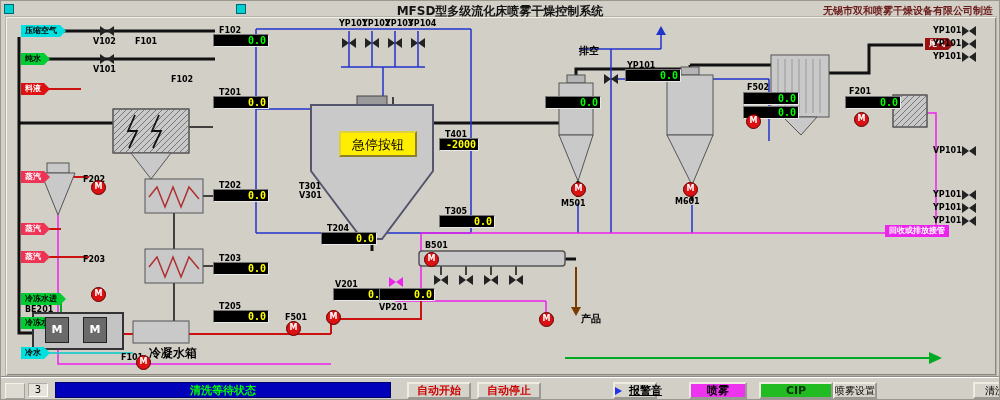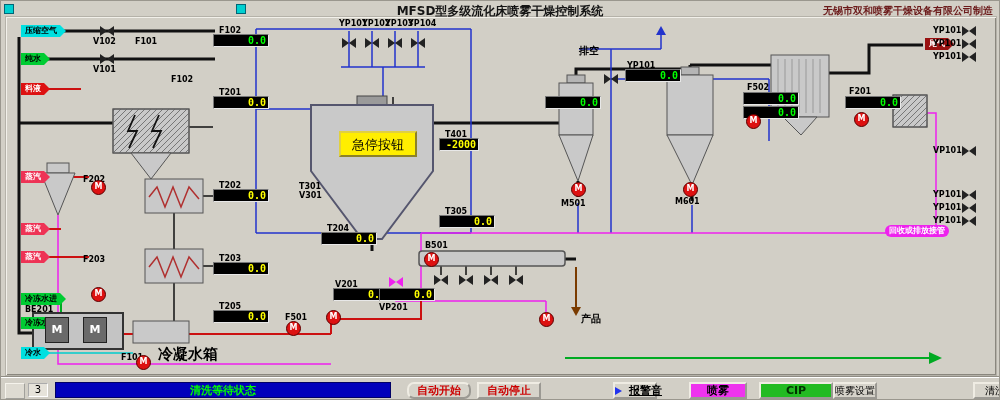--- a/index.html
+++ b/index.html
@@ -247,21 +247,21 @@
       <div class="tag" style="left: 20px; top: 24px; background: rgb(0, 224, 224); color: rgb(0, 0, 0);">压缩空气</div>
       <div class="tag" style="left: 20px; top: 52px; background: rgb(0, 204, 51); color: rgb(0, 0, 0);">纯水</div>
       <div class="tag" style="left: 20px; top: 82px; background: rgb(221, 17, 17); color: rgb(255, 255, 255);">料液</div>
       <div class="tag" style="left: 20px; top: 170px; background: rgb(238, 51, 85); color: rgb(255, 255, 255);">蒸汽</div>
       <div class="tag" style="left: 20px; top: 222px; background: rgb(238, 51, 85); color: rgb(255, 255, 255);">蒸汽</div>
       <div class="tag" style="left: 20px; top: 250px; background: rgb(238, 51, 85); color: rgb(255, 255, 255);">蒸汽</div>
       <div class="tag" style="left: 20px; top: 292px; background: rgb(0, 204, 51); color: rgb(0, 0, 0);">冷冻水进</div>
       <div class="tag" style="left: 20px; top: 316px; background: rgb(0, 204, 51); color: rgb(0, 0, 0);">冷冻水回</div>
       <div class="tag" style="left: 20px; top: 346px; background: rgb(0, 224, 224); color: rgb(0, 0, 0);">冷水</div>
       <div class="tag" style="left: 924px; top: 37px; background: rgb(153, 17, 17); color: rgb(255, 255, 255);">尾气</div>
-      <div class="tag flat" style="left: 884px; top: 224px; background: rgb(238, 34, 238); color: rgb(255, 255, 255); border-radius: 6px;">回收或排放接管</div>
+      <div class="tag flat" style="left: 884px; top: 224px; background: rgb(238, 34, 238); color: rgb(255, 255, 255);">回收或排放接管</div>
     </div>
   <div class="layer" id="labels-layer">
       <div class="lbl" style="left: 92px; top: 36px;">V102</div>
       <div class="lbl" style="left: 134px; top: 36px;">F101</div>
       <div class="lbl" style="left: 92px; top: 58px; margin-top: 6px;">V101</div>
       <div class="lbl" style="left: 170px; top: 74px;">F102</div>
       <div class="lbl" style="left: 218px; top: 25px;">F102</div>
       <div class="lbl" style="left: 218px; top: 87px;">T201</div>
       <div class="lbl" style="left: 218px; top: 180px;">T202</div>
       <div class="lbl" style="left: 218px; top: 253px;">T203</div>
@@ -280,21 +280,21 @@
       <div class="lbl" style="left: 361px; top: 18px;">YP102</div>
       <div class="lbl" style="left: 384px; top: 18px;">YP103</div>
       <div class="lbl" style="left: 407px; top: 18px;">YP104</div>
       <div class="lbl" style="left: 626px; top: 60px;">YP101</div>
       <div class="lbl" style="left: 560px; top: 198px;">M501</div>
       <div class="lbl" style="left: 674px; top: 196px;">M601</div>
       <div class="lbl" style="left: 746px; top: 82px;">F502</div>
       <div class="lbl" style="left: 848px; top: 86px;">F201</div>
       <div class="lbl" style="left: 284px; top: 312px;">F501</div>
       <div class="lbl" style="left: 24px; top: 304px;">BE201</div>
-      <div class="lbl" style="left: 157px; top: 344px; font-size: 15px;">冷凝水箱</div>
+      <div class="lbl" style="left: 148px; top: 344px; font-size: 12px;">冷凝水箱</div>
       <div class="lbl" style="left: 120px; top: 352px;">F101</div>
       <div class="lbl" style="left: 580px; top: 311px; font-size: 10px;">产品</div>
       <div class="lbl" style="left: 578px; top: 43px; font-size: 10px;">排空</div>
       <div class="lbl" style="left: 932px; top: 25px;">YP101</div>
       <div class="lbl" style="left: 932px; top: 38px;">YP101</div>
       <div class="lbl" style="left: 932px; top: 51px;">YP101</div>
       <div class="lbl" style="left: 932px; top: 145px;">VP101</div>
       <div class="lbl" style="left: 932px; top: 189px;">YP101</div>
       <div class="lbl" style="left: 932px; top: 202px;">YP101</div>
       <div class="lbl" style="left: 932px; top: 215px;">YP101</div>
@@ -333,21 +333,21 @@
     </div>
 
 
   <div class="estop">急停按钮</div>
 
   <div class="footer">
     <div class="miniicon"></div>
     <div class="counter">3</div>
     <div class="status">清洗等待状态</div>
     <div id="fbtns">
-        <div class="fbtn sys" style="left: 406px; width: 64px; border-radius: 7px;">自动开始</div>
+        <div class="fbtn sys" style="left: 406px; width: 64px;">自动开始</div>
         <div class="fbtn sys" style="left: 476px; width: 64px;">自动停止</div>
         <div class="fbtn alarm" style="left: 612px; width: 44px; text-decoration: underline;"><span class="spk"></span>报警音</div>
         <div class="fbtn spray" style="left: 688px; width: 58px;">喷雾</div>
         <div class="fbtn cip" style="left: 758px; width: 74px;">CIP</div>
         <div class="fbtn cfg" style="left: 832px; width: 44px; text-align: center;">喷雾设置</div>
         <div class="fbtn cfg" style="left: 930px; width: 64px; margin-left: 42px;">清洗设置</div>
       </div>
   </div>
 
 </div>

